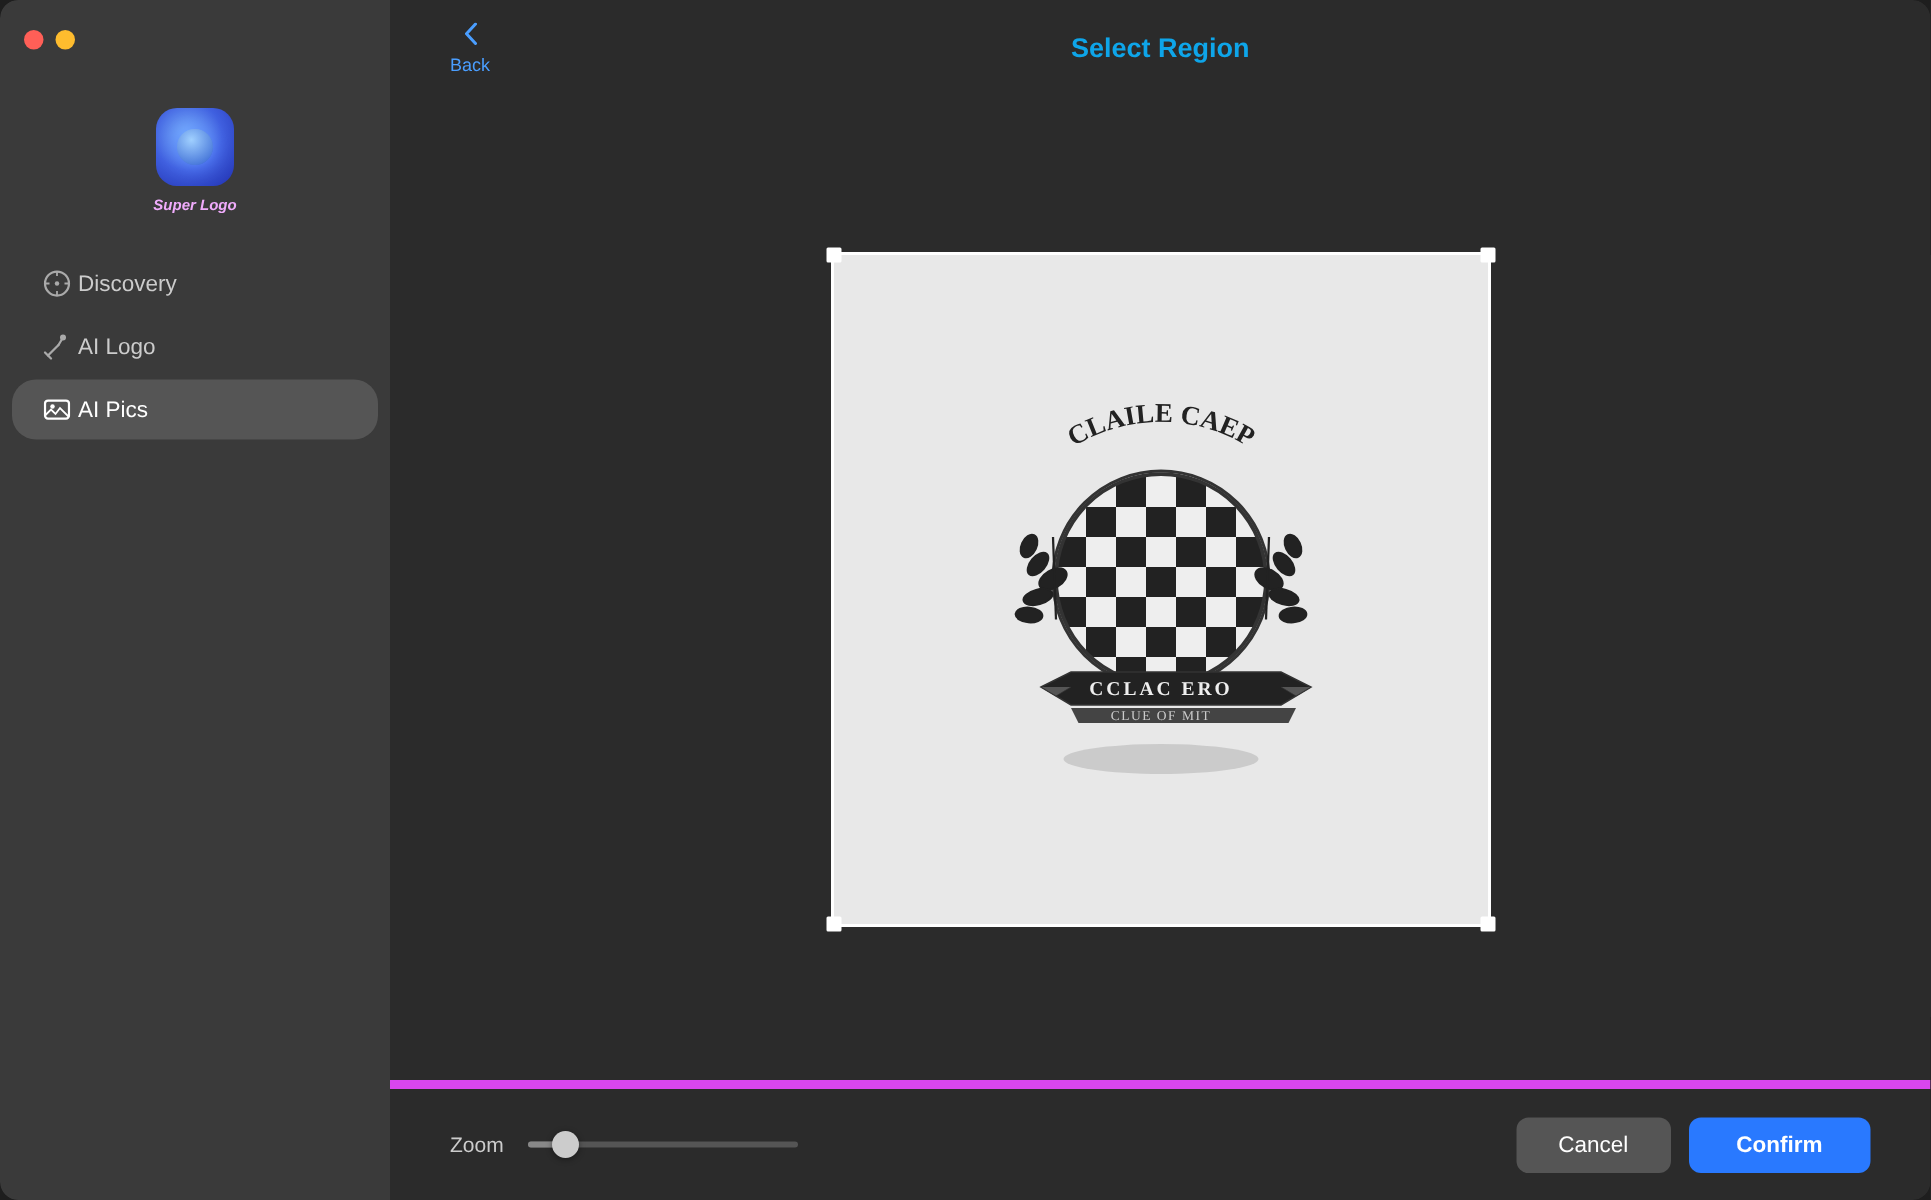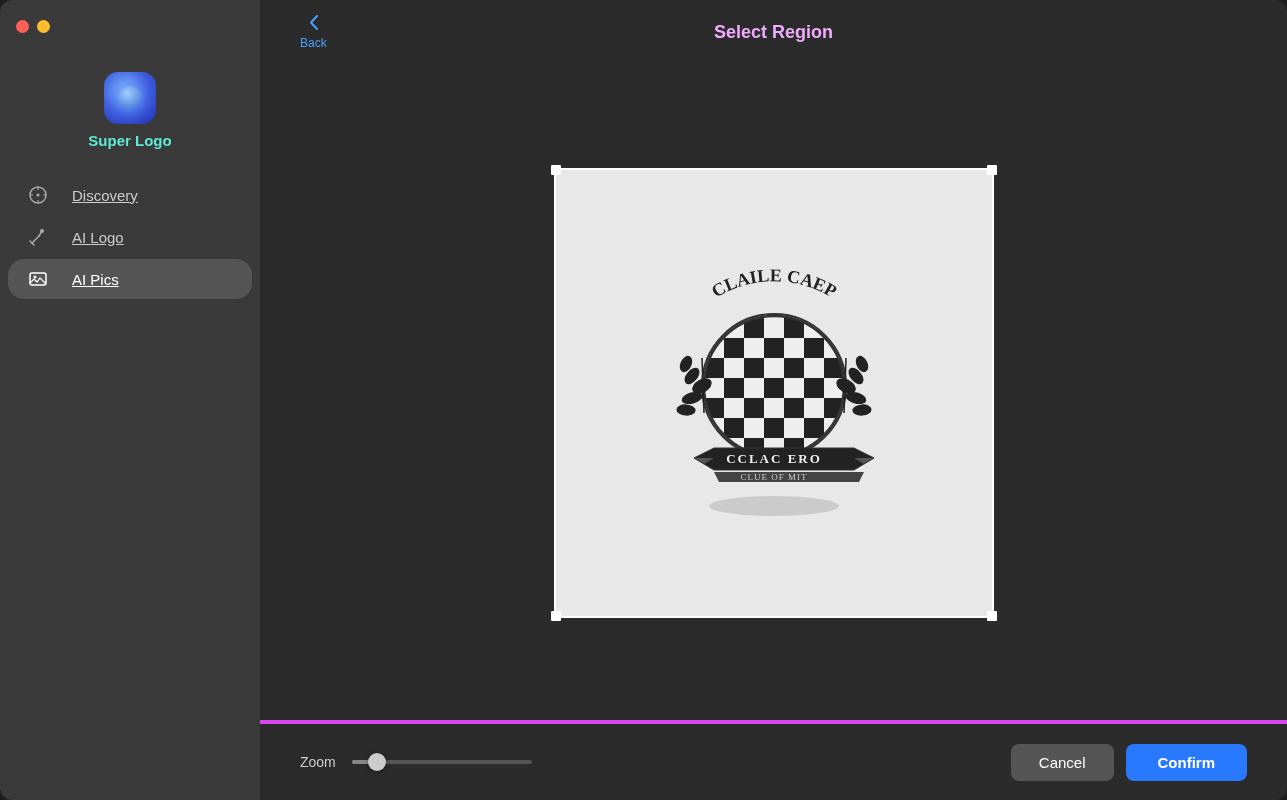--- a/index.html
+++ b/index.html
@@ -65,36 +65,36 @@
       content: '';
       position: absolute;
       width: 24px;
       height: 24px;
       border-radius: 50%;
       background: radial-gradient(circle at 40% 30%, #a0d0ff, #3060d0);
       box-shadow: 0 0 12px #6090ff;
     }
 
     .app-title {
-      color: #5eead4;
-      font-size: 15px;
+      color: #f0abfc;
+      font-size: 10px;
       font-weight: 600;
+      font-style: italic;
     }
 
     .nav-item {
       display: flex;
       align-items: center;
-      gap: 24px;
+      gap: 4px;
       padding: 10px 20px;
       color: #cccccc;
       font-size: 15px;
       cursor: pointer;
       border-radius: 8px;
       margin: 2px 8px;
-      text-decoration: underline;
     }
 
     .nav-item.active {
       background: #555555;
       color: #ffffff;
       border-radius: 16px;
     }
 
     .nav-icon {
       width: 20px;
@@ -129,21 +129,21 @@
       color: #4a9eff;
       font-size: 12px;
       cursor: pointer;
       flex-direction: column;
     }
 
     .header-title {
       position: absolute;
       left: 50%;
       transform: translateX(-50%);
-      color: #f0abfc;
+      color: #0ea5e9;
       font-size: 18px;
       font-weight: 600;
     }
 
     .content-area {
       flex: 1;
       display: flex;
       align-items: center;
       justify-content: center;
       padding: 20px;
@@ -188,21 +188,21 @@
       justify-content: center;
       overflow: hidden;
     }
 
     .footer {
       height: 80px;
       display: flex;
       align-items: center;
       justify-content: space-between;
       padding: 0 40px;
-      border-top: 4px solid #d946ef;
+      border-top: 6px solid #d946ef;
     }
 
     .zoom-section {
       display: flex;
       align-items: center;
       gap: 16px;
     }
 
     .zoom-label {
       color: #cccccc;

